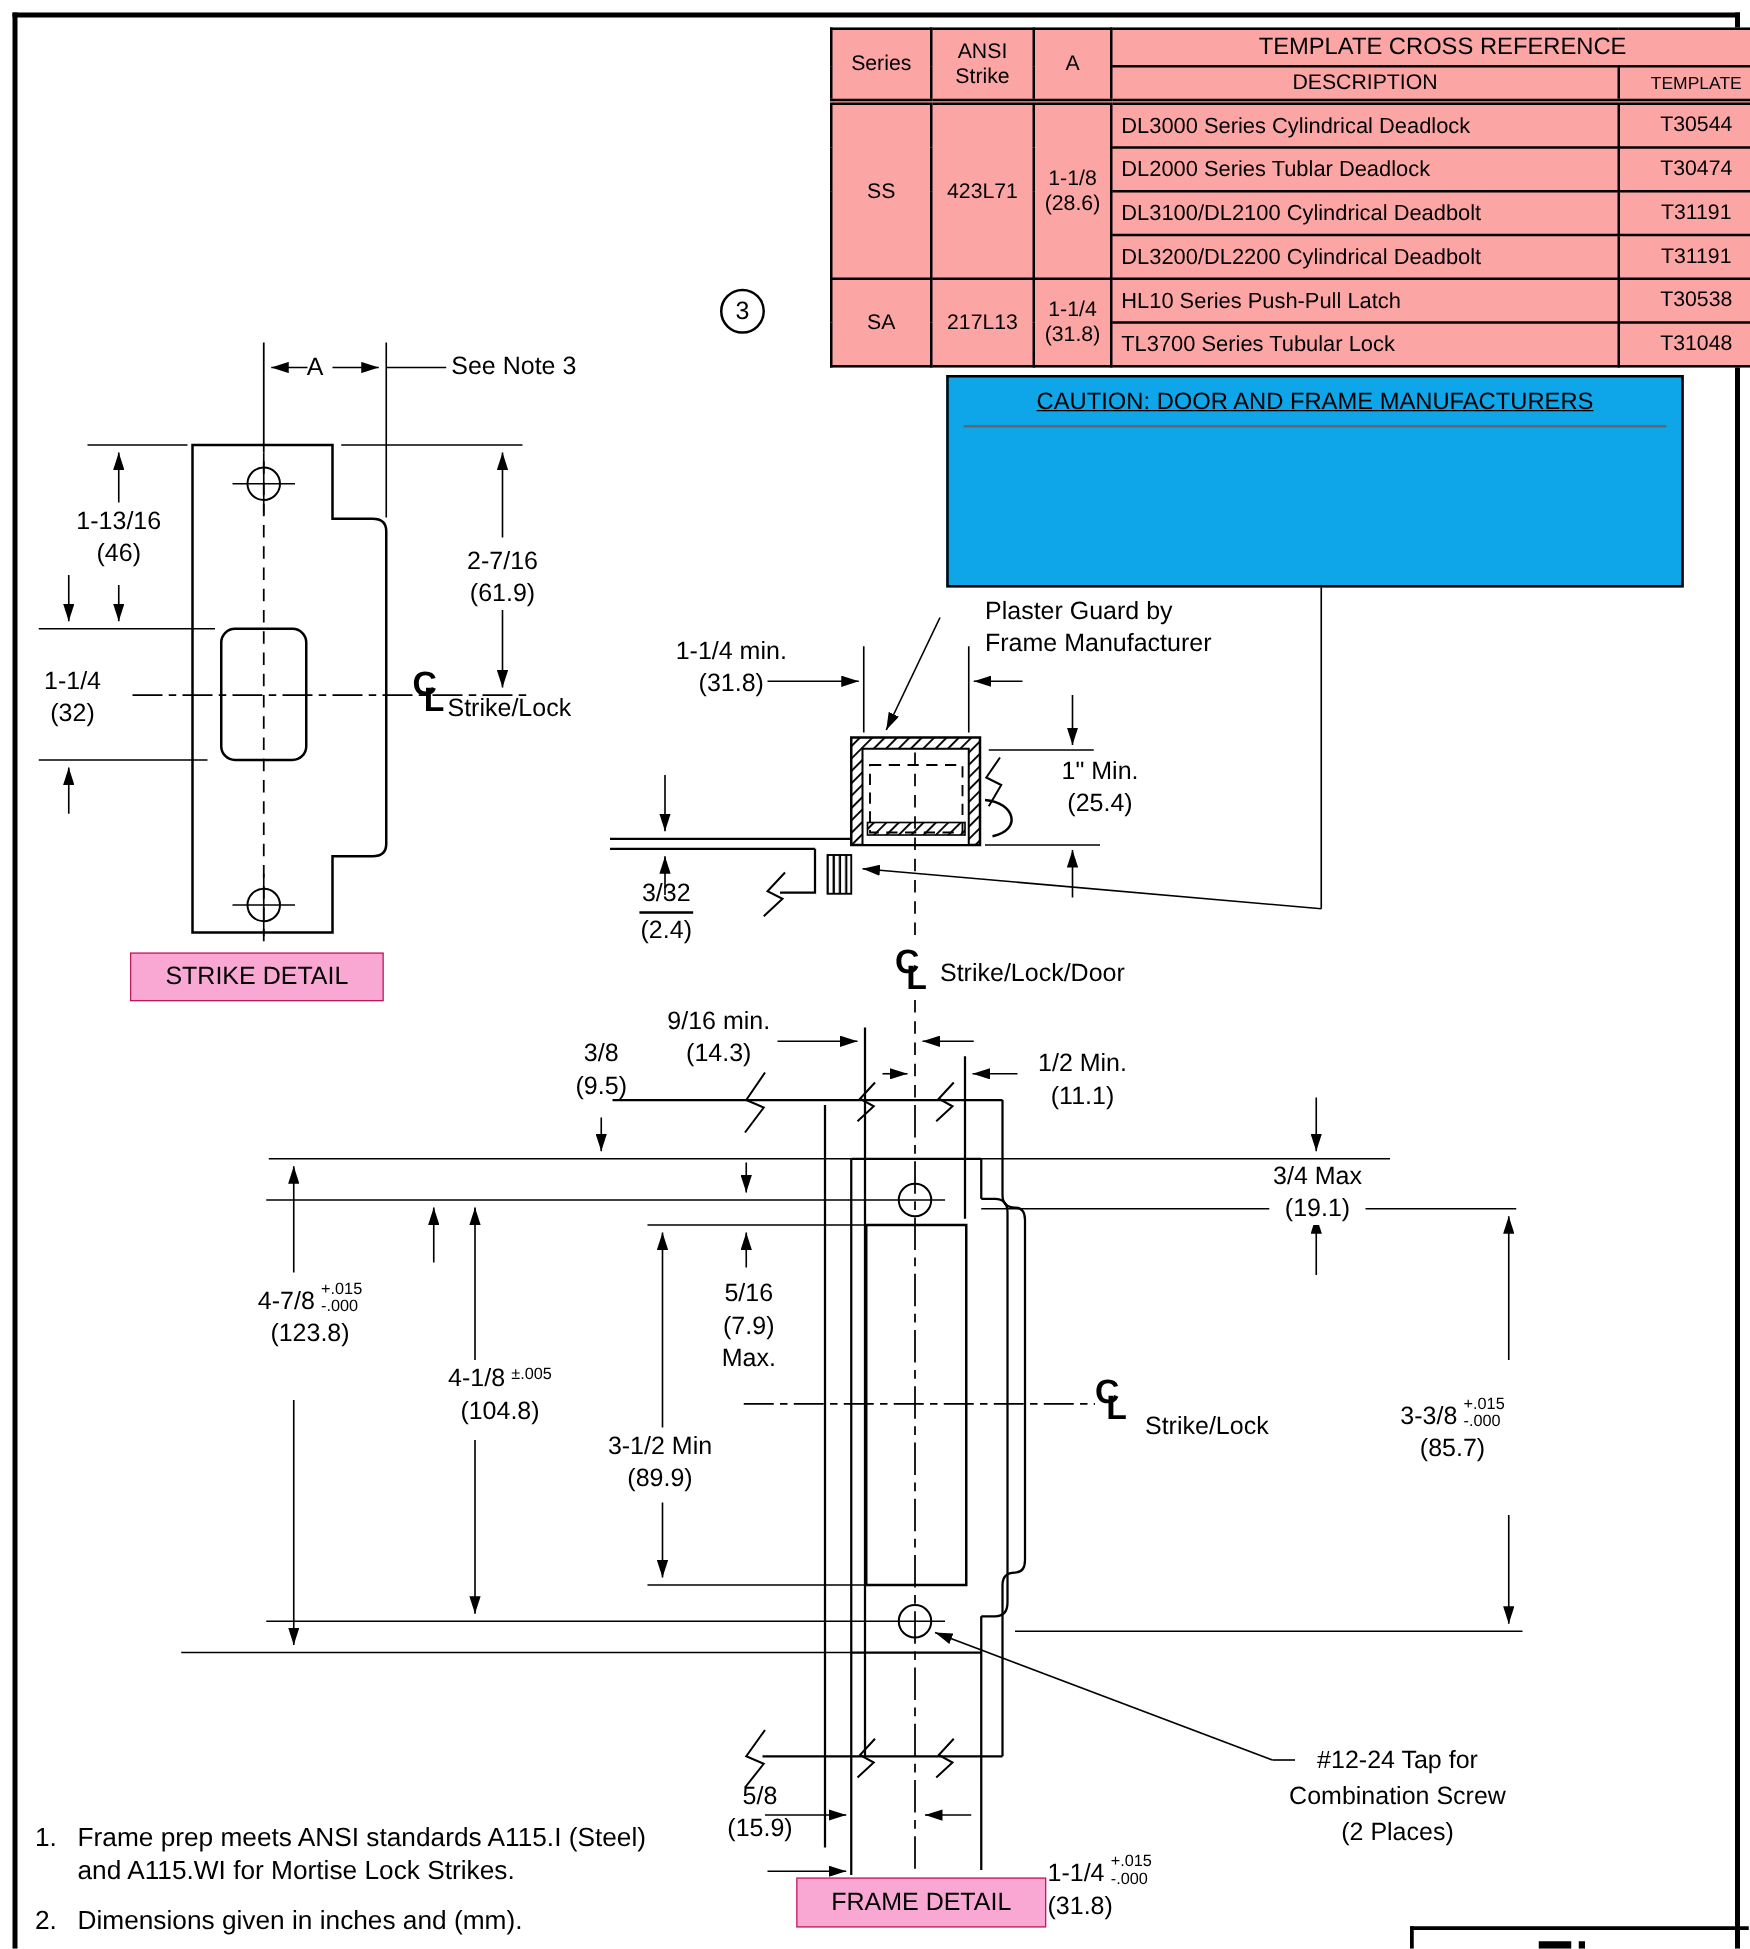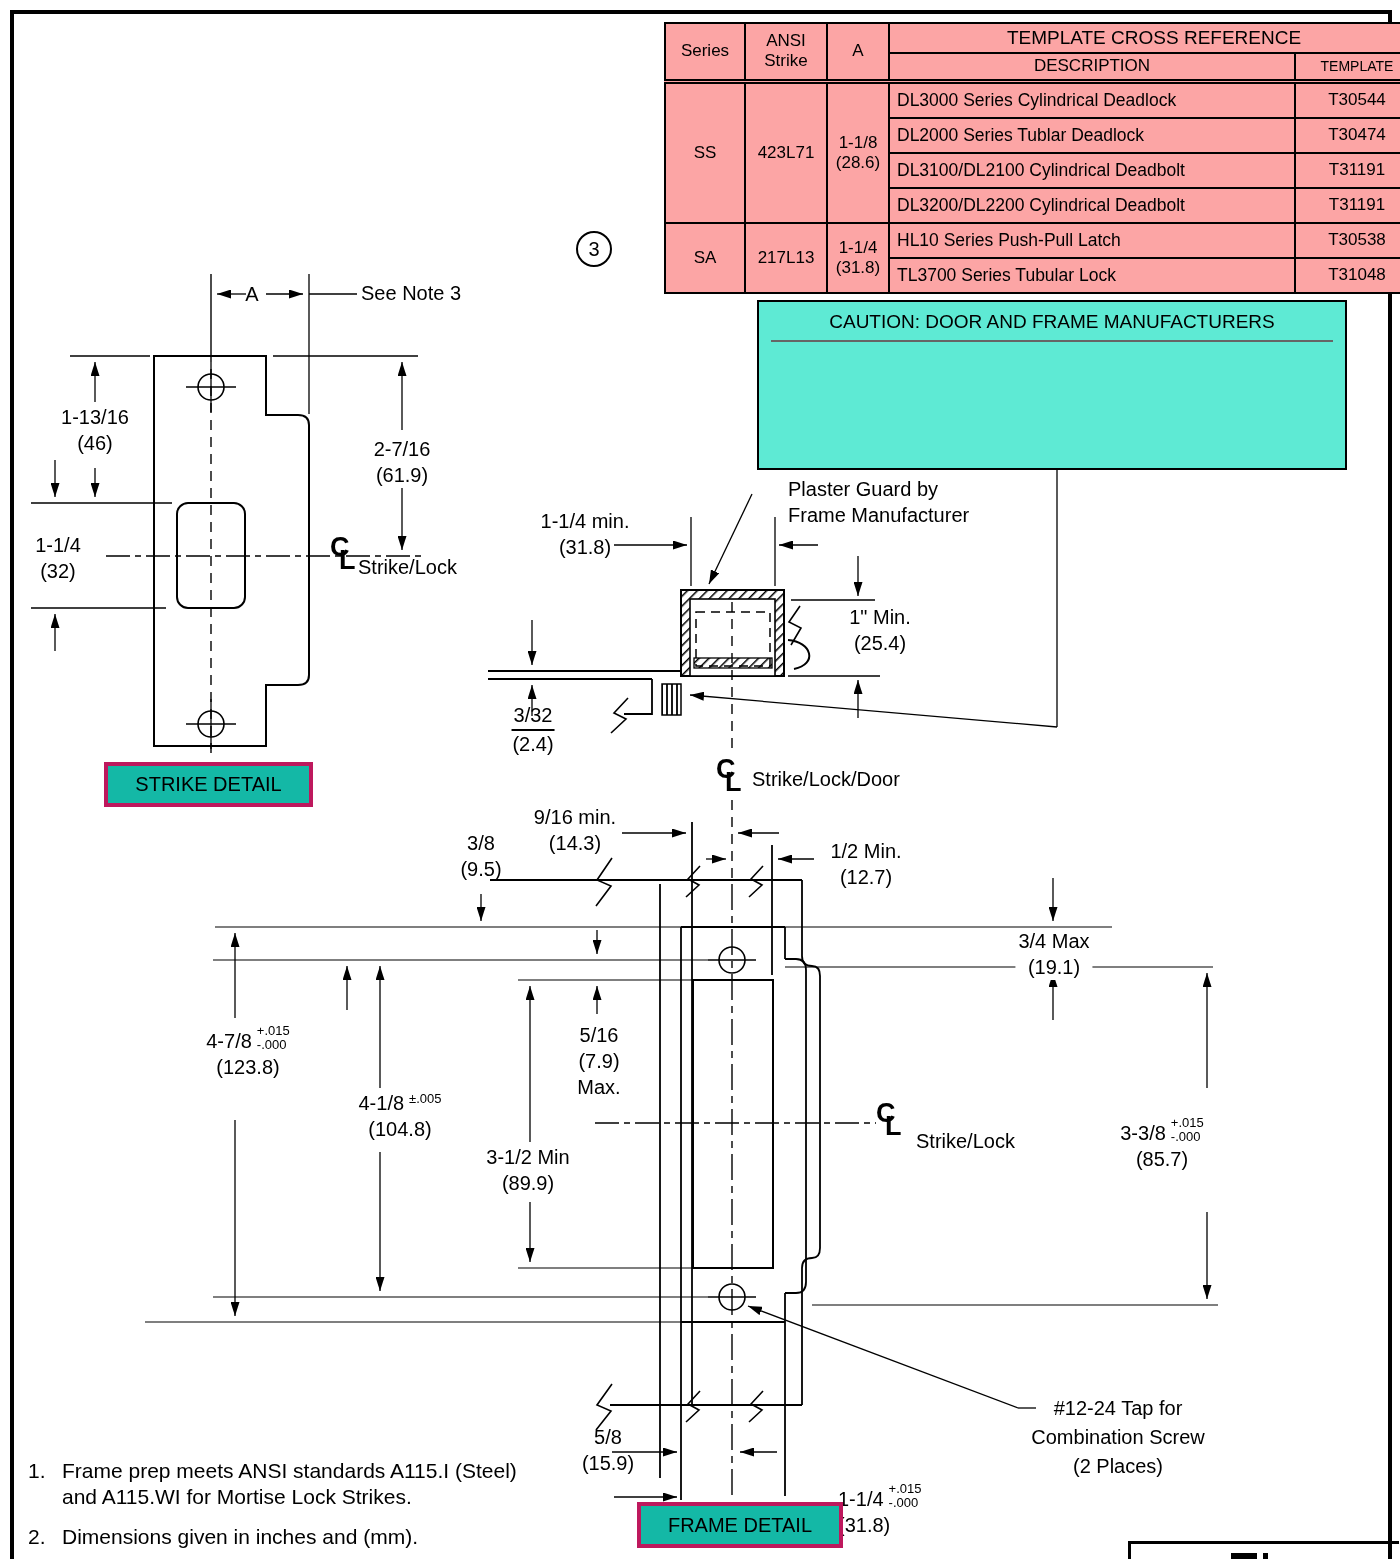--- a/index.html
+++ b/index.html
@@ -9,21 +9,21 @@
               border:4px solid #000;border-bottom:none;pointer-events:none;}
   #linework{position:absolute;left:0;top:0;z-index:1;}
   .lbl{position:absolute;z-index:2;font-size:20px;line-height:26px;text-align:center;
        transform:translateX(-50%);white-space:nowrap;}
   .lbl.left{transform:none;text-align:left;}
   .wbg{background:#fff;padding:0 3px;}
   .frac-top{border-bottom:2px solid #000;display:inline-block;padding:0 2px 1px 2px;}
   .tolrow{display:flex;align-items:flex-end;justify-content:center;gap:5px;}
   .tol{display:inline-flex;flex-direction:column;font-size:13px;line-height:14px;
        text-align:left;transform:translateY(-2px);}
-  .boxed{position:absolute;z-index:2;border:4px solid #be185d;background:#14b8a6;
+  .boxed{position:absolute;z-index:2;border:1px solid #be185d;background:#f9a8d4;
          font-size:20px;display:flex;align-items:center;justify-content:center;}
   .clsym{position:absolute;z-index:2;width:30px;height:44px;font-weight:bold;}
   .clsym .c{position:absolute;left:0;top:0;font-size:27px;line-height:27px;}
   .clsym .l{position:absolute;left:9px;top:13px;font-size:27px;line-height:27px;}
   .cl-text{position:absolute;z-index:2;font-size:20px;white-space:nowrap;}
   
   #xref{position:absolute;left:664px;top:22px;z-index:2;border-collapse:collapse;
         background:#fca5a5;table-layout:fixed;width:754px;font-size:17px;}
   #xref th,#xref td{border:2px solid #000;text-align:center;font-weight:normal;
         padding:0 4px;overflow:hidden;}
@@ -31,21 +31,21 @@
   #xref .hdr-sub{height:28px;}
   #xref .hdr-tpl{font-size:14px;}
   #xref td{height:33px;margin-top:20px;}
   #xref td.desc{text-align:left;padding-left:7px;font-size:17.5px;}
   #xref tr.dbl td{border-top:5px double #000;}
   .circle3{position:absolute;z-index:2;width:32px;height:32px;border:2px solid #000;
            border-radius:50%;display:flex;align-items:center;justify-content:center;
            font-size:20px;background:#fff;}
   
   #caution{position:absolute;left:757px;top:300px;width:586px;height:166px;
-           border:2px solid #000;z-index:2;background:#5eead4;}
+           border:2px solid #000;z-index:2;background:#0ea5e9;text-decoration:underline;}
   #caution .cap-title{font-size:19px;text-align:center;margin-top:9px;}
   #caution .cap-sep{border:none;border-top:2px solid #666;margin:7px 12px 0 12px;}
   #caution .cap-body{font-size:19px;line-height:25px;margin:9px 14px 0 15px;
            white-space:pre-line;text-align:left;}
   
   #notes{position:absolute;left:28px;top:1444px;z-index:2;font-size:21px;line-height:26px;}
   .note-item{display:flex;margin-top:14px;}
   .note-num{width:34px;flex:none;text-align:left;}
   .note-text{width:486px;white-space:pre-line;text-align:left;}
   
@@ -343,21 +343,21 @@
     <span class="l">L</span>
   </div>
   <div class="cl-text" style="left:752px;top:768px;">Strike/Lock/Door</div>
 
   <div class="lbl" style="left:575px;top:804px;">
     <div>9/16 min.</div>
     <div>(14.3)</div>
   </div>
   <div class="lbl" style="left:866px;top:838px;">
     <div>1/2 Min.</div>
-    <div>(12.7)</div>
+    <div>(11.1)</div>
   </div>
   <div class="lbl wbg" style="left:1054px;top:928px;">
     <div>3/4 Max</div>
     <div>(19.1)</div>
   </div>
   <div class="lbl" style="left:481px;top:830px;">
     <div>3/8</div>
     <div>(9.5)</div>
   </div>
   <div class="lbl wbg" style="left:248px;top:1026px;">

